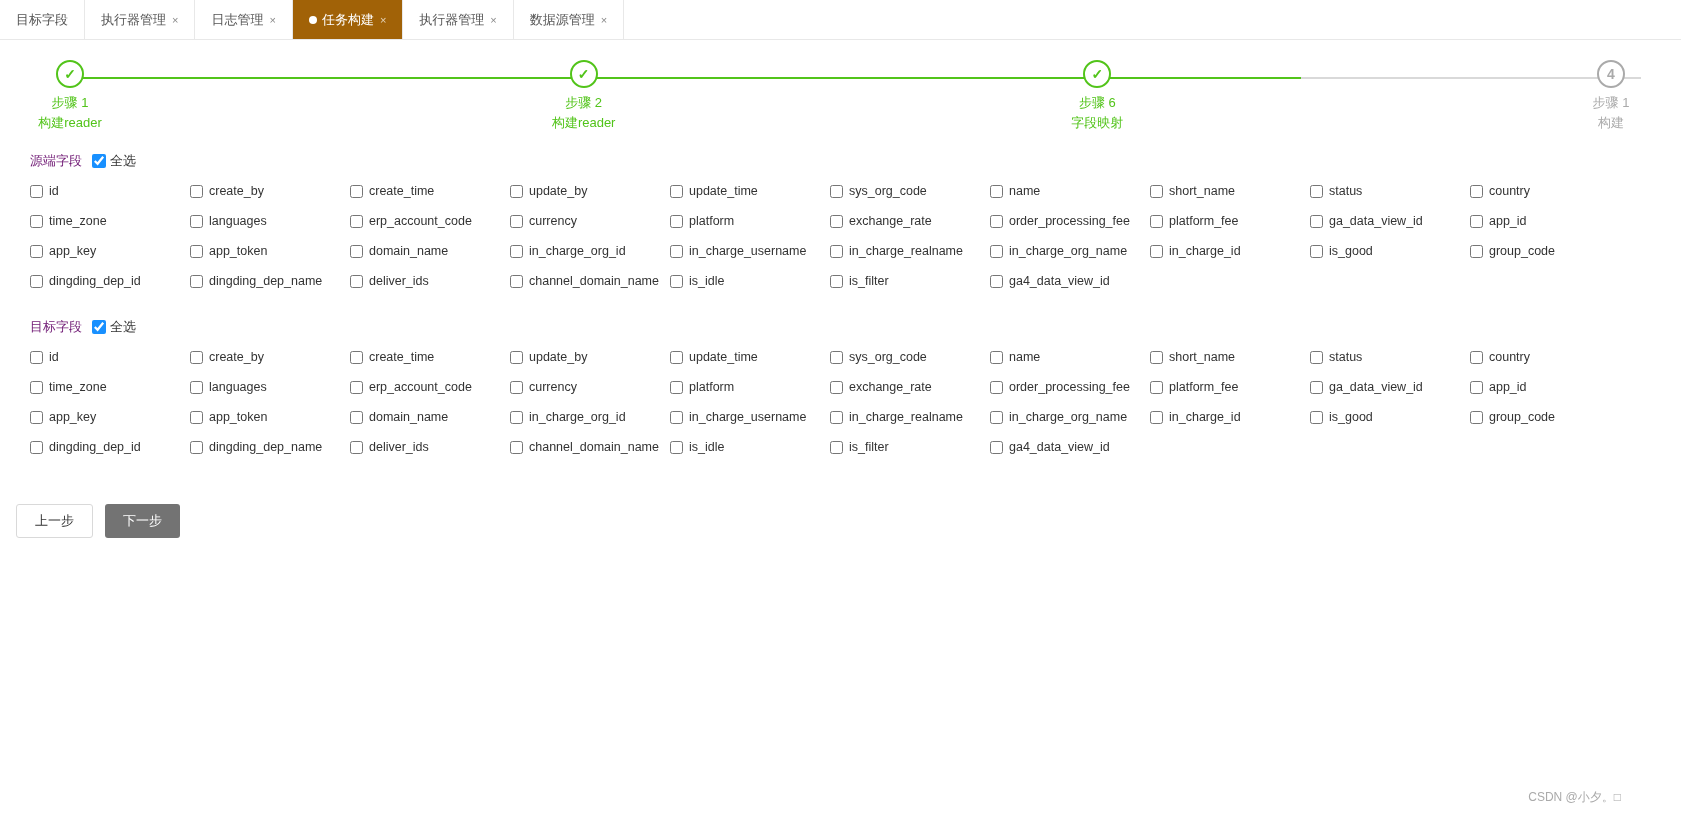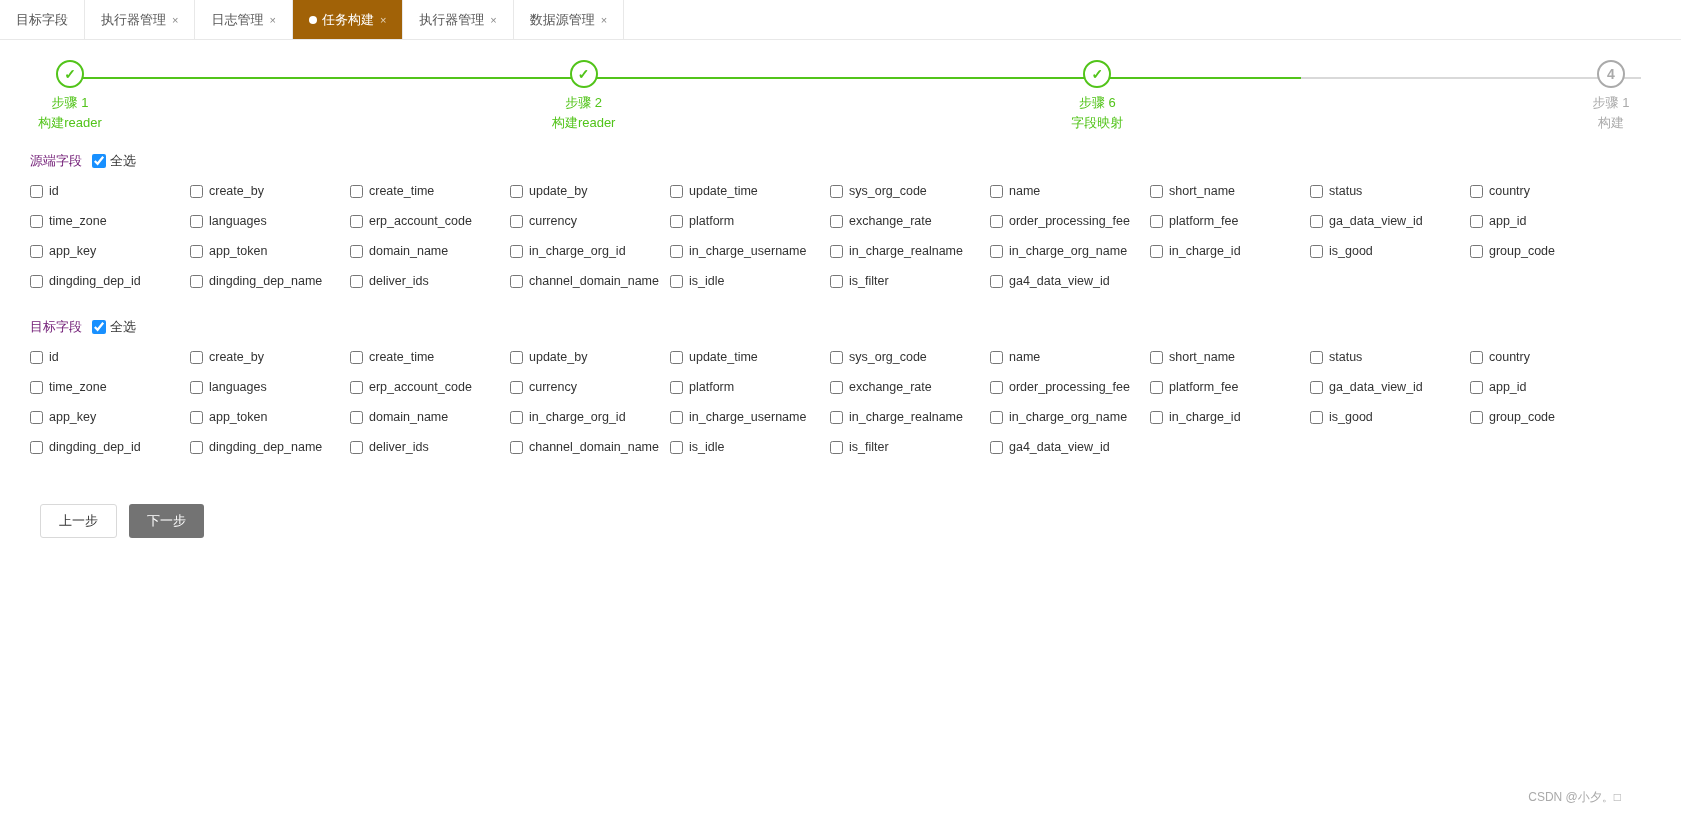--- a/index.html
+++ b/index.html
@@ -152,21 +152,21 @@
       cursor: pointer;
       accent-color: #1890ff;
     }
     .field-name {
       font-size: 12.5px;
       color: #333;
     }
 
     
     .bottom-bar {
-      padding: 20px 40px;
+      padding: 20px 16px;
       display: flex;
       gap: 12px;
     }
     .btn-prev {
       padding: 7px 18px;
       border: 1px solid #d9d9d9;
       background: #fff;
       color: #333;
       font-size: 13px;
       border-radius: 3px;

